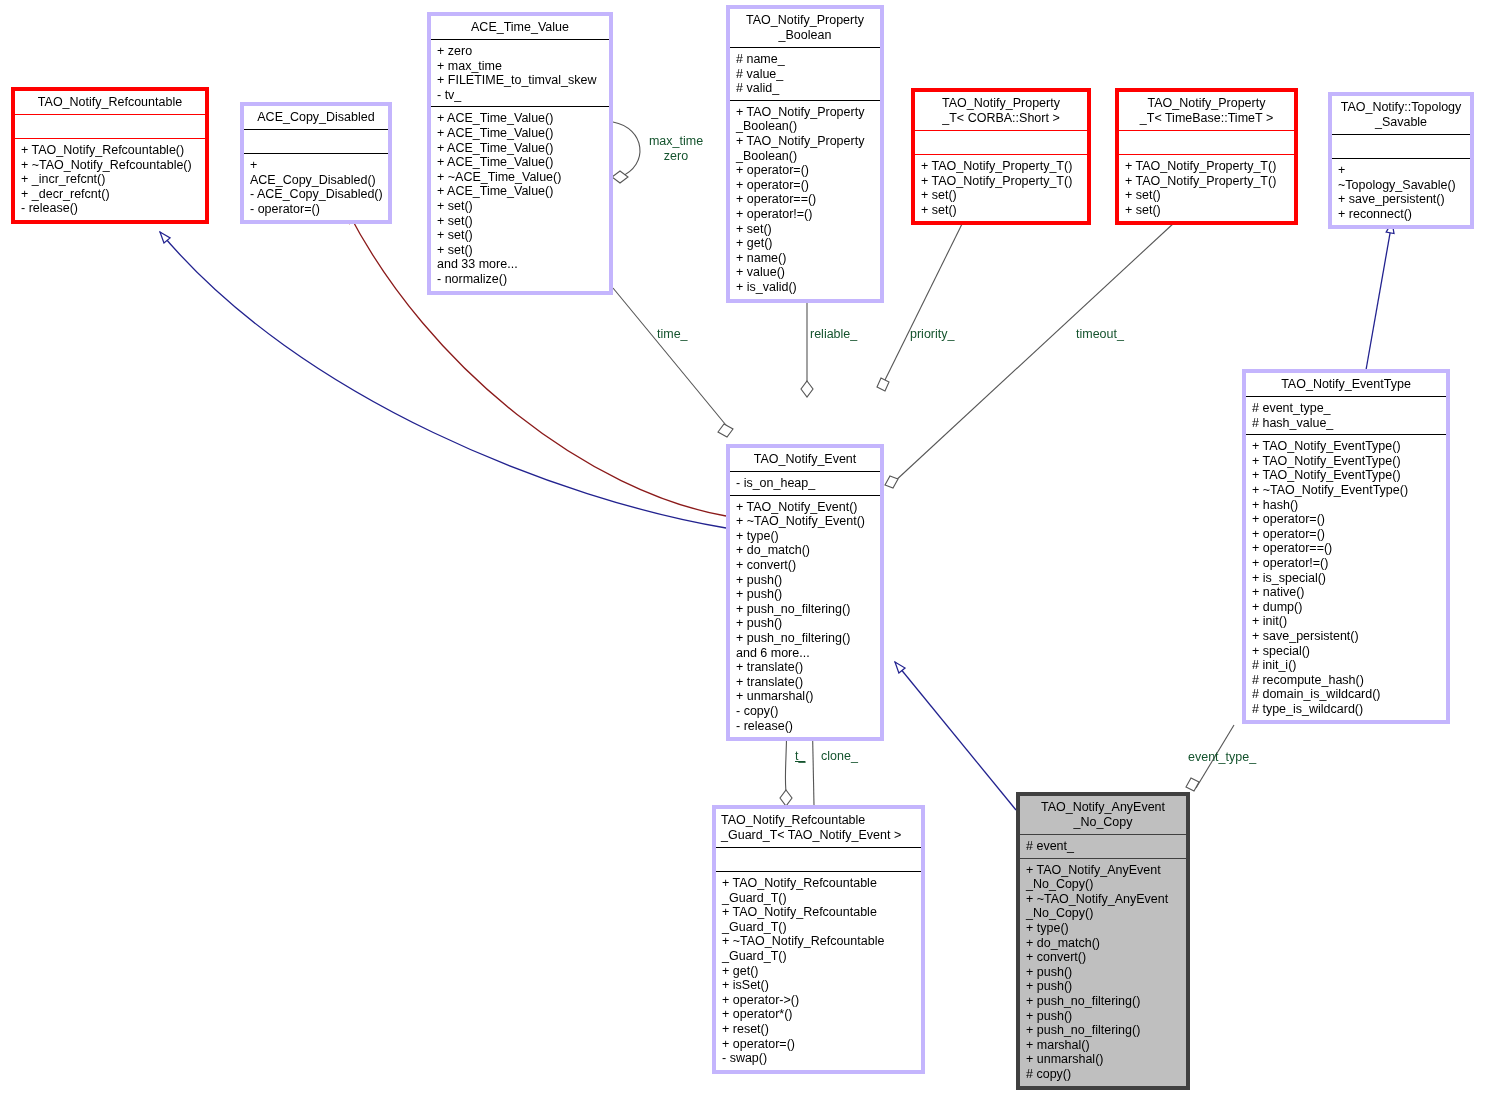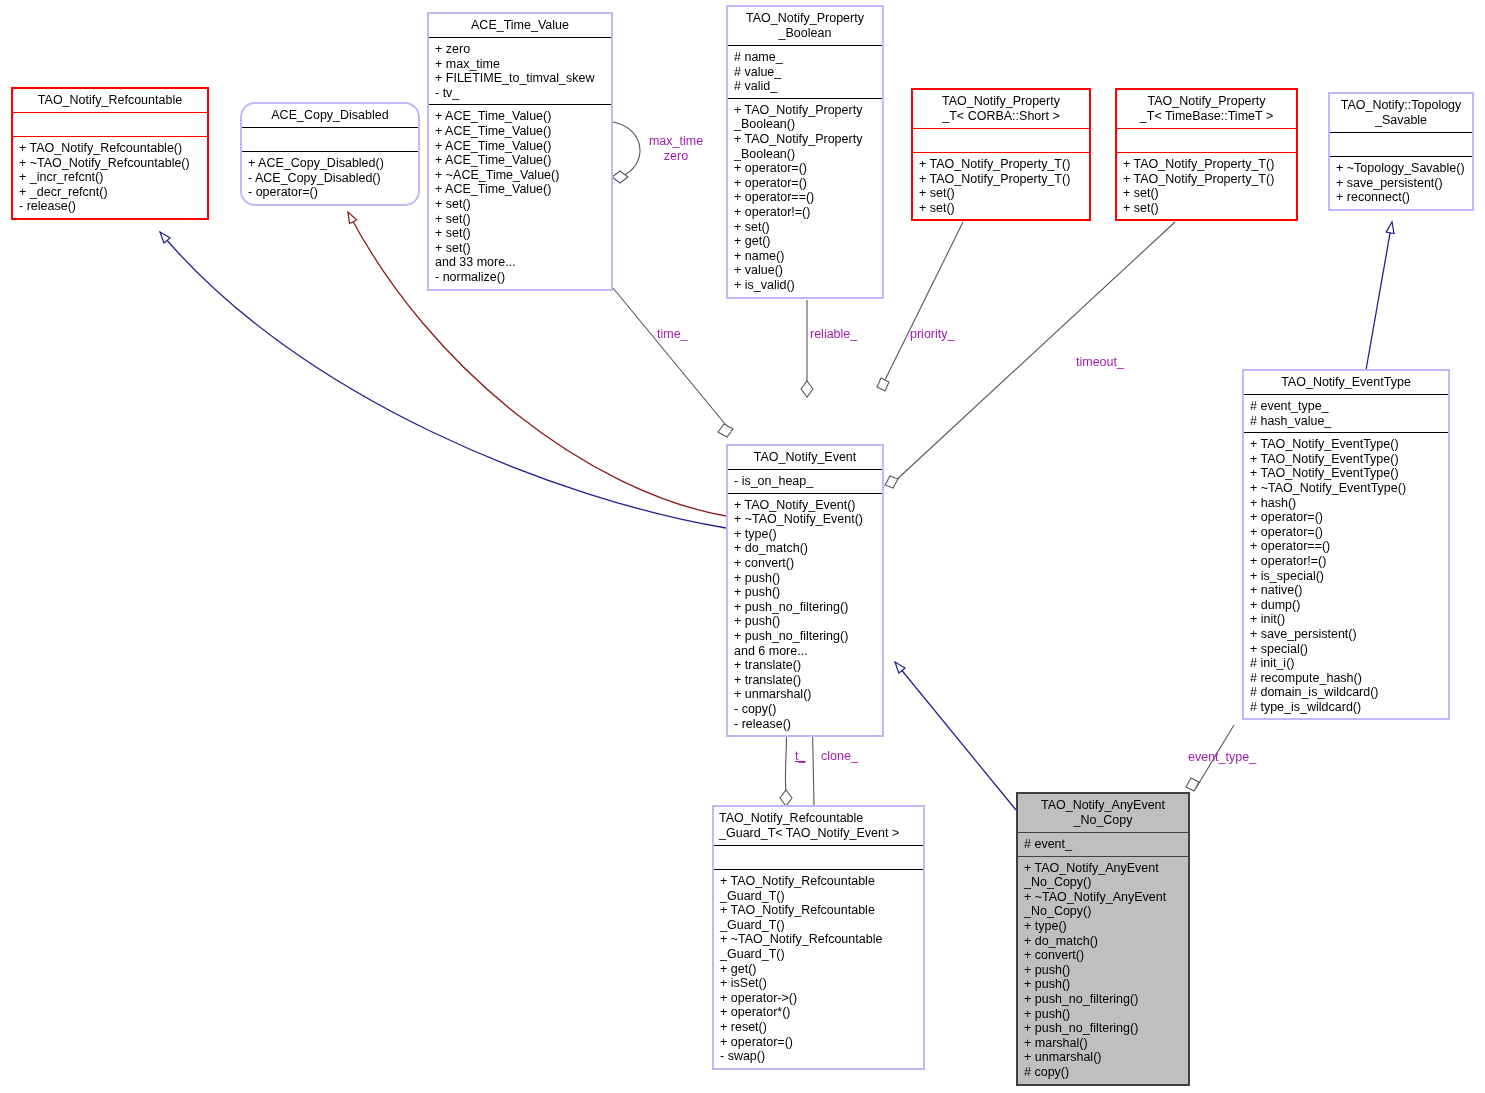--- a/index.html
+++ b/index.html
@@ -6,21 +6,21 @@
   body{
     width:1485px;height:1093px;position:relative;overflow:hidden;
     font-family:"Liberation Sans","DejaVu Sans",sans-serif;
   }
   #canvas{position:absolute;left:0;top:0;width:1485px;height:1093px;}
   svg.edges{position:absolute;left:0;top:0;width:1485px;height:1093px;pointer-events:none;}
 
   .umlbox{
     position:absolute;
     background:#ffffff;
-    border:2px solid #c4b5fd;
+    border:4px solid #c4b5fd;
     box-sizing:border-box;
     font-size:12.5px;
     line-height:14.6px;
     color:#000000;
   }
   .umlbox.red{border-color:#ff0000;}
   .umlbox.grey{background:#bfbfbf;border-color:#404040;}
   .umlbox.grey .sect{border-top-color:#404040;}
   .umlbox.red .sect{border-top-color:#ff0000;}
 
@@ -33,21 +33,21 @@
   .sect{
     border-top:1px solid #000000;
     padding:4px 5px 4px 6px;
   }
   .sect.empty{min-height:15px;padding:4px 5px;}
   .row{white-space:pre-line;}
 
   .edgelabel{
     position:absolute;
     font-size:12.5px;
-    color:#a21caf;
+    color:#14532d;
     white-space:pre-line;
     line-height:14.5px;
   }
   .ctr{text-align:center;}
 </style>
 </head>
 <body>
 
 <div id="canvas">
 
@@ -99,21 +99,21 @@
     <div class="sect empty"></div>
     <div class="sect">
       <div class="row">+ TAO_Notify_Refcountable()</div>
       <div class="row">+ ~TAO_Notify_Refcountable()</div>
       <div class="row">+ _incr_refcnt()</div>
       <div class="row">+ _decr_refcnt()</div>
       <div class="row">- release()</div>
     </div>
   </div>
 
-  <div class="umlbox" style="left:240px;top:102px;width:180px;border-radius:15px;">
+  <div class="umlbox" style="left:240px;top:102px;width:152px;">
     <div class="title">ACE_Copy_Disabled</div>
     <div class="sect empty"></div>
     <div class="sect">
       <div class="row">+ ACE_Copy_Disabled()</div>
       <div class="row">- ACE_Copy_Disabled()</div>
       <div class="row">- operator=()</div>
     </div>
   </div>
 
   <div class="umlbox" style="left:427px;top:12px;width:186px;">
@@ -298,18 +298,18 @@
       <div class="row">+ unmarshal()</div>
       <div class="row"># copy()</div>
     </div>
   </div>
 
   <div class="edgelabel ctr" style="left:644px;top:134px;width:64px;">max_time
 zero</div>
   <div class="edgelabel" style="left:657px;top:327px;">time_</div>
   <div class="edgelabel" style="left:810px;top:327px;">reliable_</div>
   <div class="edgelabel" style="left:910px;top:327px;">priority_</div>
-  <div class="edgelabel" style="left:1076px;top:327px;margin-top:28px;">timeout_</div>
+  <div class="edgelabel" style="left:1076px;top:327px;">timeout_</div>
   <div class="edgelabel" style="left:795px;top:749px;text-decoration:underline;">t_</div>
   <div class="edgelabel" style="left:821px;top:749px;text-align:center;">clone_</div>
   <div class="edgelabel" style="left:1188px;top:750px;">event_type_</div>
 
 </div>
 
 </body></html>

